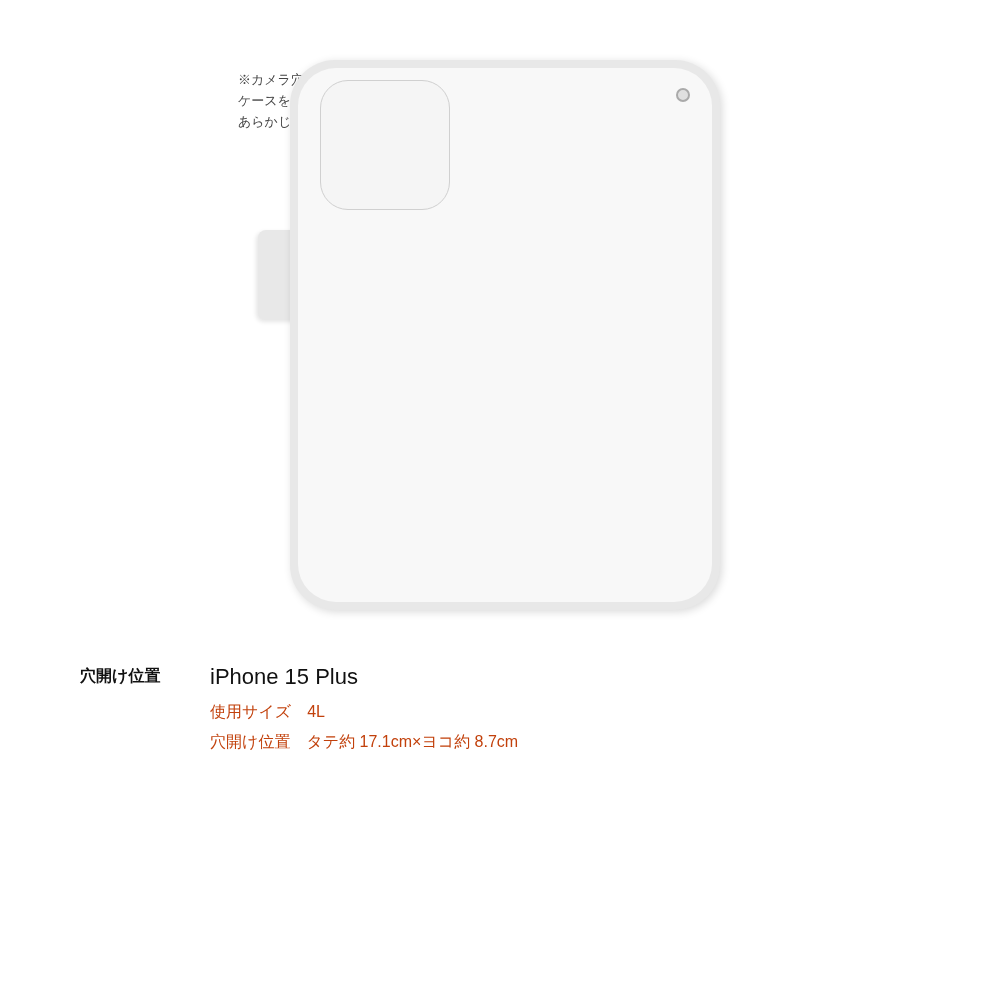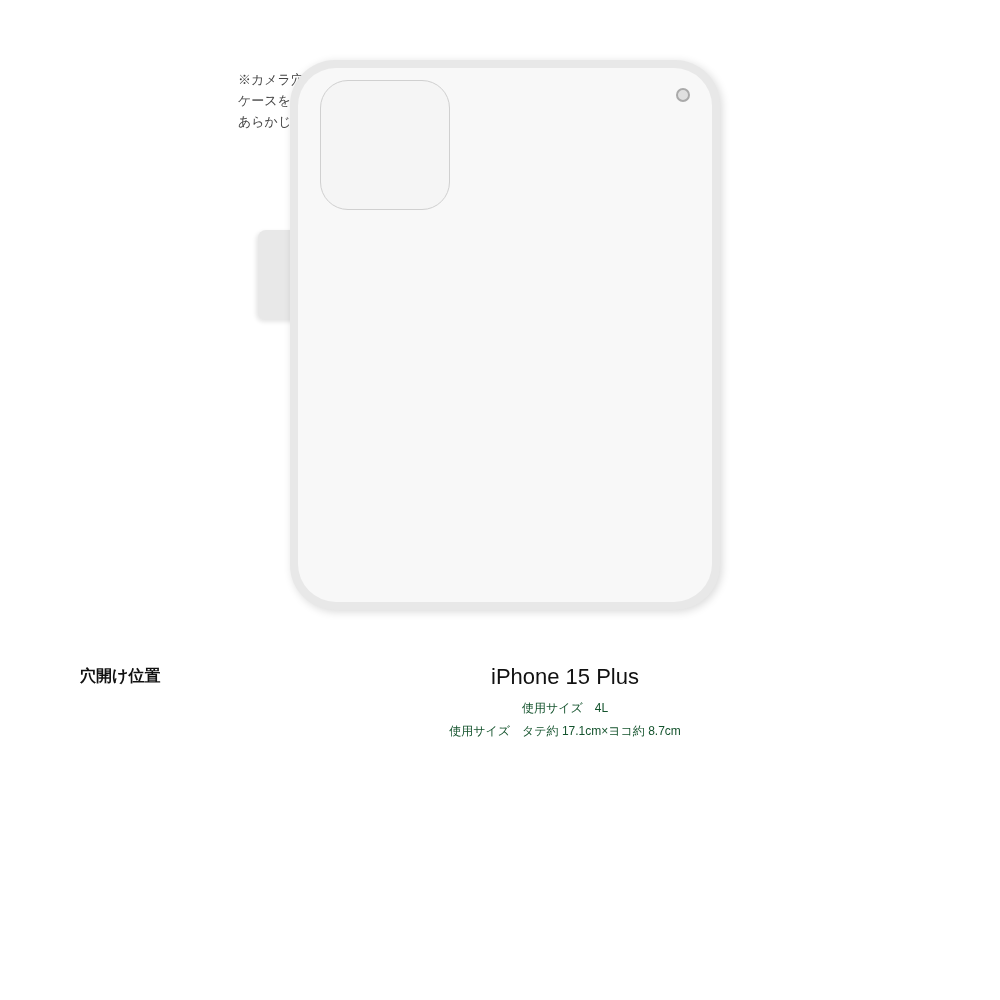--- a/index.html
+++ b/index.html
@@ -135,34 +135,33 @@
       color: #111;
       padding-top: 2px;
       line-height: 1.8;
     }
 
     .info-data-col {
       flex: 1;
       display: flex;
       flex-direction: column;
       gap: 0;
-      text-align: center;
     }
 
     .info-device-name {
       font-size: 22px;
       font-weight: normal;
       color: #111;
       line-height: 1.5;
       margin-bottom: 4px;
     }
 
     .info-detail-row {
-      font-size: 12px;
-      color: #14532d;
+      font-size: 16px;
+      color: #c2410c;
       line-height: 1.9;
     }
   </style>
 </head>
 <body>
 
 <div class="page-container">
 
   <div class="case-illustration">
     <div class="case-wrapper">
@@ -183,17 +182,17 @@
       </div>
 
     </div>
   </div>
 
   <div class="info-section">
     <div class="info-label-col">穴開け位置</div>
     <div class="info-data-col">
       <div class="info-device-name">iPhone 15 Plus</div>
       <div class="info-detail-row">使用サイズ　4L</div>
-      <div class="info-detail-row">使用サイズ　タテ約 17.1cm×ヨコ約 8.7cm</div>
+      <div class="info-detail-row">穴開け位置　タテ約 17.1cm×ヨコ約 8.7cm</div>
     </div>
   </div>
 
 </div>
 
 </body></html>

